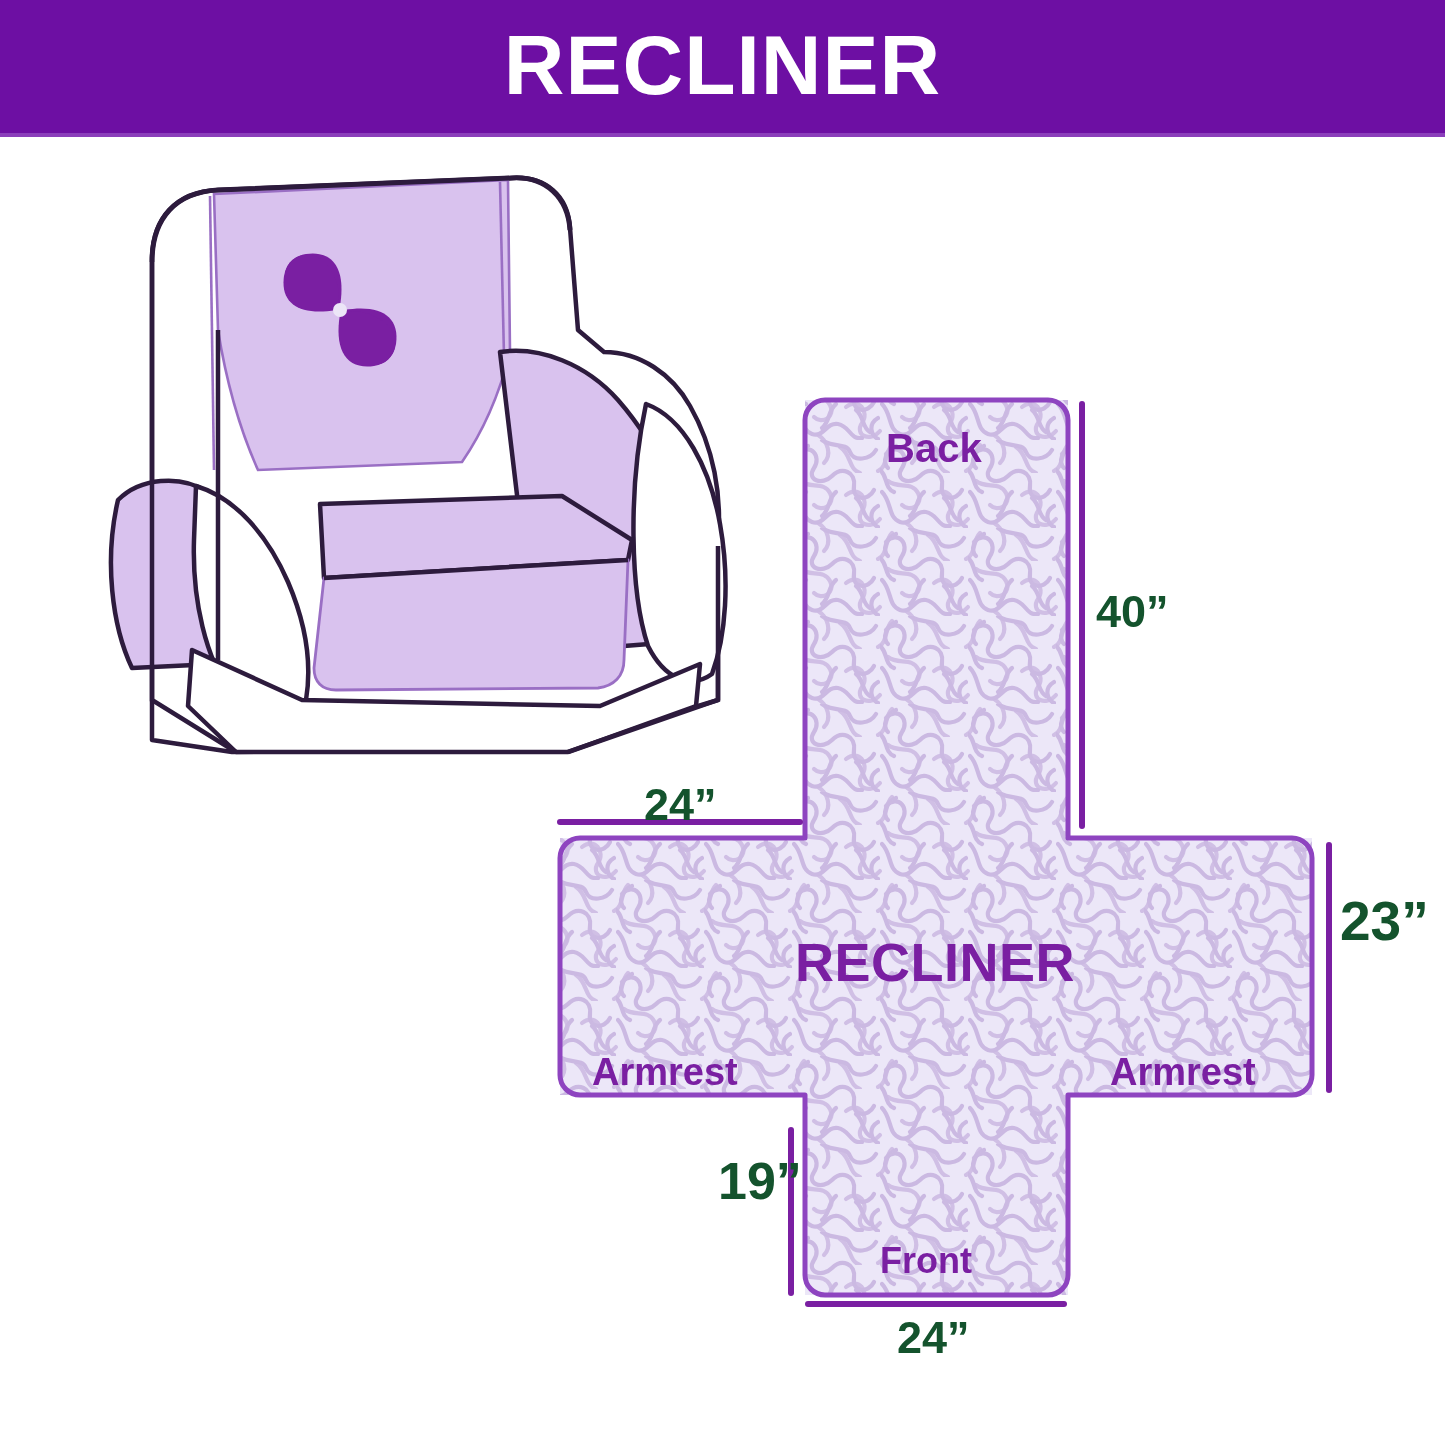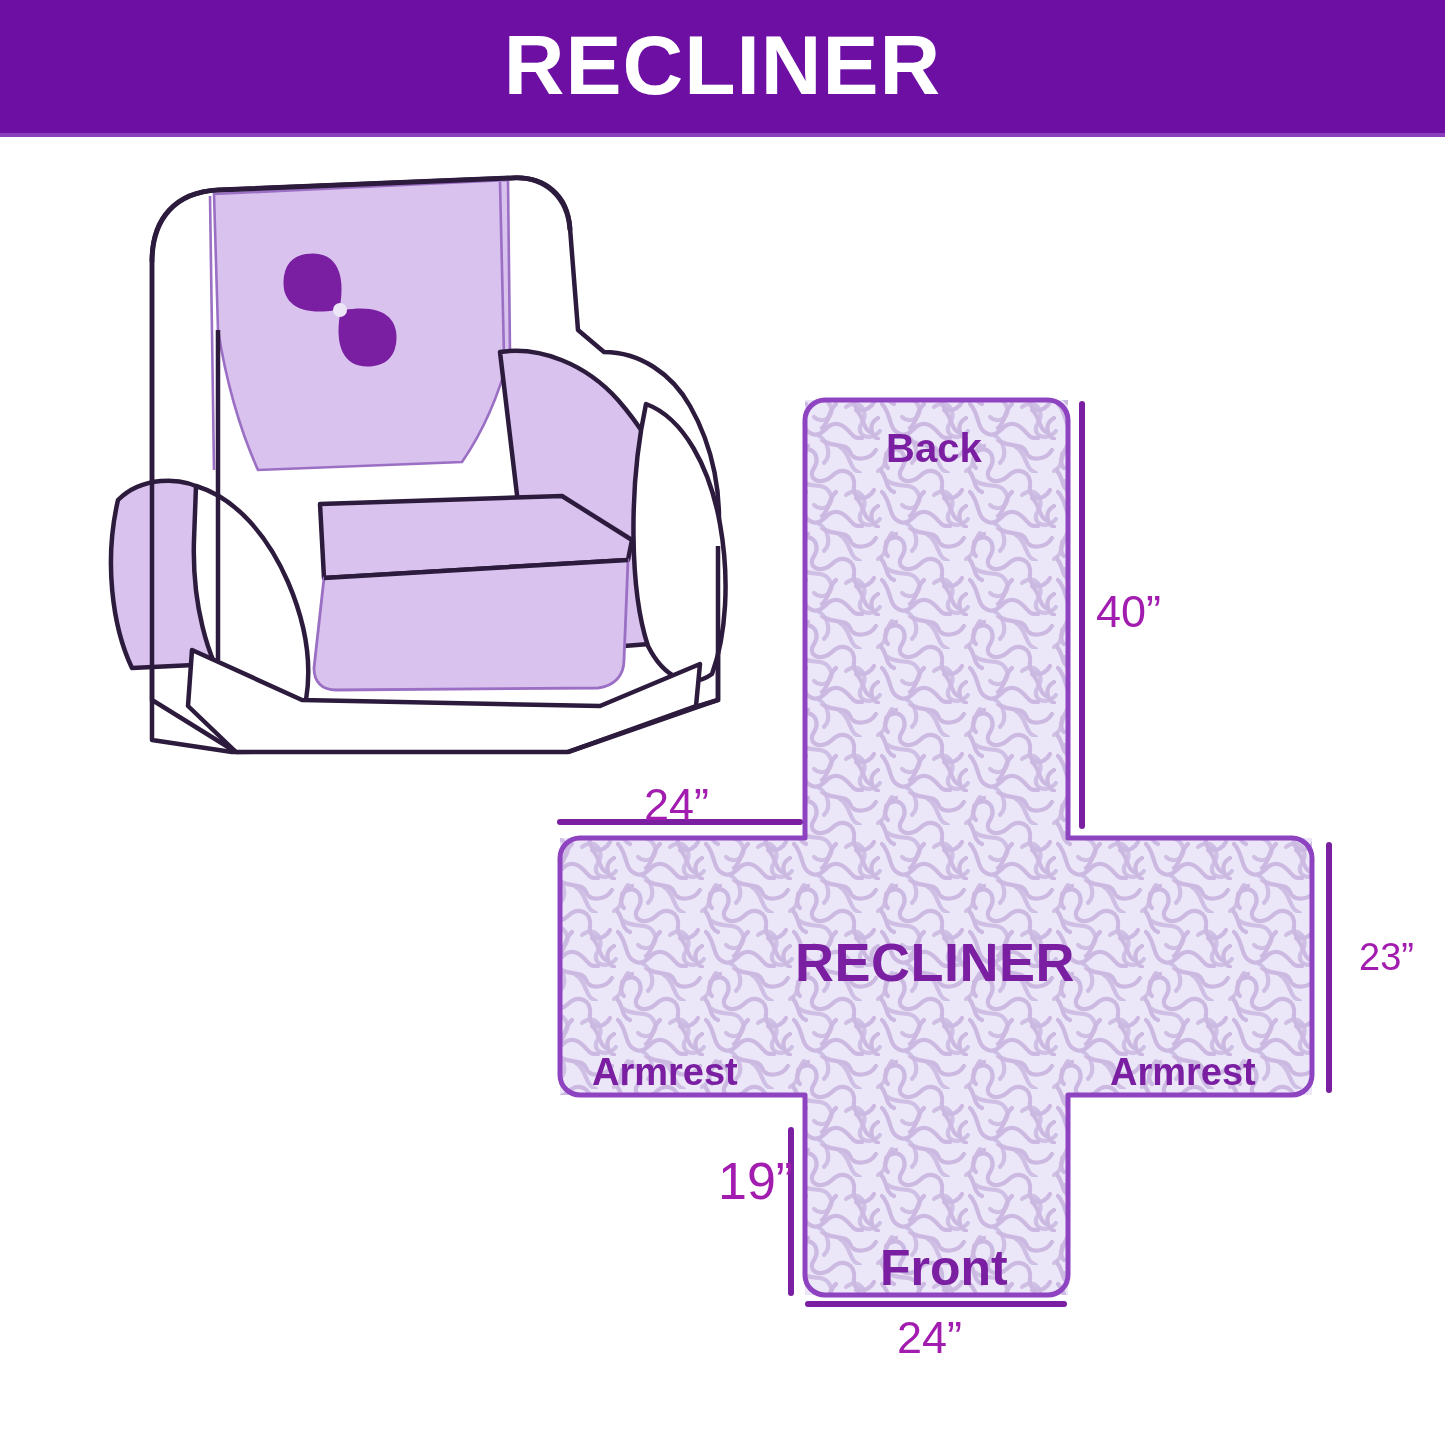--- a/index.html
+++ b/index.html
@@ -57,43 +57,43 @@
     position: absolute;
     left: 0;
     top: 0;
     width: 1445px;
     height: 1445px;
   }
 
   
   .dim-label {
     position: absolute;
-    color: #a21caf;
-    font-weight: normal;
+    color: #14532d;
+    font-weight: bold;
     font-family: "Liberation Sans", sans-serif;
     white-space: nowrap;
     line-height: 1;
   }
   .panel-label {
     position: absolute;
     color: #7a1fa2;
     font-weight: bold;
     font-family: "Liberation Sans", sans-serif;
     white-space: nowrap;
     line-height: 1;
   }
 
   #label-back      { left: 886px; top: 428px;  font-size: 40px; }
   #label-recliner  { left: 795px; top: 935px;  font-size: 54px; letter-spacing: 0.5px; }
   #label-armrest-l { left: 592px; top: 1053px; font-size: 38px; }
   #label-armrest-r { left: 1110px; top: 1053px; font-size: 38px; }
-  #label-front     { left: 880px; top: 1243px; font-size: 50px; }
+  #label-front     { left: 880px; top: 1243px; font-size: 36px; }
 
   #dim-40 { left: 1096px; top: 589px;  font-size: 45px; }
-  #dim-23 { left: 1340px; top: 938px;  font-size: 38px; margin-left: 19px; }
+  #dim-23 { left: 1340px; top: 894px;  font-size: 55px; }
   #dim-24-top { left: 644px; top: 782px; font-size: 45px; }
   #dim-19 { left: 718px;  top: 1155px; font-size: 52px; }
   #dim-24-bottom { left: 897px; top: 1315px; font-size: 45px; }
 </style>
 </head>
 <body>
 
 <div id="header-banner">
   <div id="header-title">RECLINER</div>
 </div>

